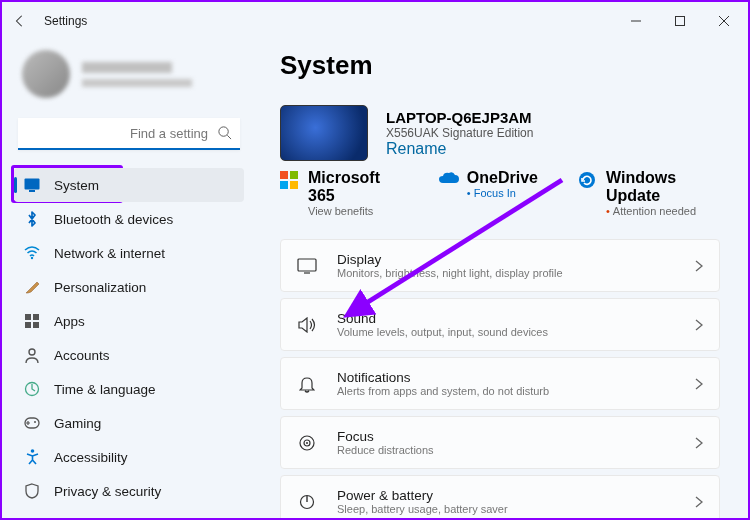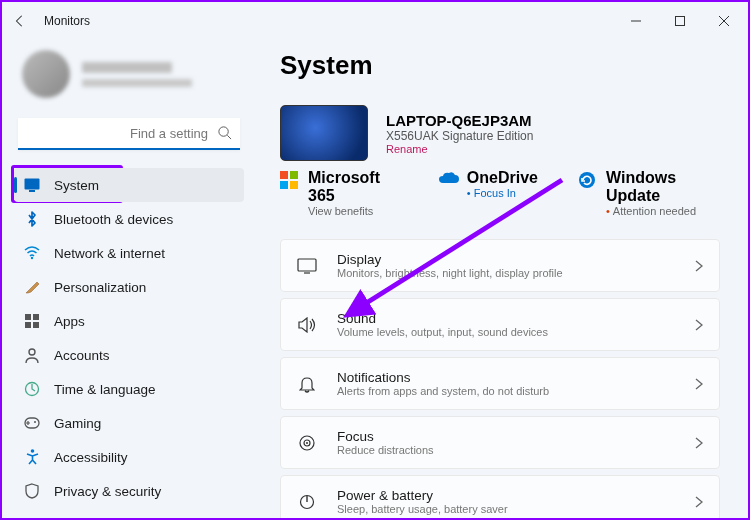--- a/index.html
+++ b/index.html
@@ -32,21 +32,21 @@
   .nav li.active::before { content: ''; position: absolute; left: 0; top: 9px; width: 3px; height: 16px; background: #0067c0; border-radius: 2px; }
   .highlight-box { position: absolute; border: 3px solid #8b00ff; border-radius: 3px; pointer-events: none; }
   
   .content { flex: 1; padding: 10px 28px 0 28px; overflow-y: auto; }
   .content h1 { font-size: 26px; font-weight: 600; margin-bottom: 24px; }
   
   .device-row { display: flex; align-items: center; gap: 18px; margin-bottom: 8px; }
   .device-thumb { width: 88px; height: 56px; border-radius: 5px; background: radial-gradient(circle at 40% 40%, #3a6fd8, #0a2b6b 80%); border: 1.5px solid #333; }
   .device-info .name { font-size: 15px; font-weight: 600; }
   .device-info .model { font-size: 12px; color: #555; }
-  .device-info .rename { font-size: 11px; color: #be185d; cursor: pointer; }
+  .device-info .rename { font-size: 16px; color: #0369a1; cursor: pointer; }
   
   .services { display: flex; gap: 40px; margin-bottom: 22px; }
   .service { display: flex; gap: 10px; align-items: flex-start; }
   .service .ico { width: 18px; height: 18px; margin-top: 2px; }
   .service .title { font-size: 16px; font-weight: 700; }
   .service .sub { font-size: 11px; color: #666; }
   .service .sub.link { color: #0067c0; cursor: pointer; }
   .service .bullet { color: #0067c0; margin-right: 3px; }
   .service .bullet.warn { color: #d83b01; }
   
@@ -63,21 +63,21 @@
 </style>
 </head>
 <body>
 
 <div class="titlebar">
   <div class="back">
     <svg width="14" height="14" viewBox="0 0 16 16">
         <path d="M10 2 4 8l6 6" stroke="#333" stroke-width="1.2" fill="none"></path>
       </svg>
   </div>
-  <div class="title">Monitors</div>
+  <div class="title">Settings</div>
   <div class="spacer"></div>
   <div class="winbtn">
       <svg width="10" height="10">
         <line x1="0" y1="5" x2="10" y2="5" stroke="#333"></line>
       </svg>
     </div>
   <div class="winbtn">
       <svg width="10" height="10">
         <rect x="0.5" y="0.5" width="9" height="9" stroke="#333" fill="none"></rect>
       </svg>

